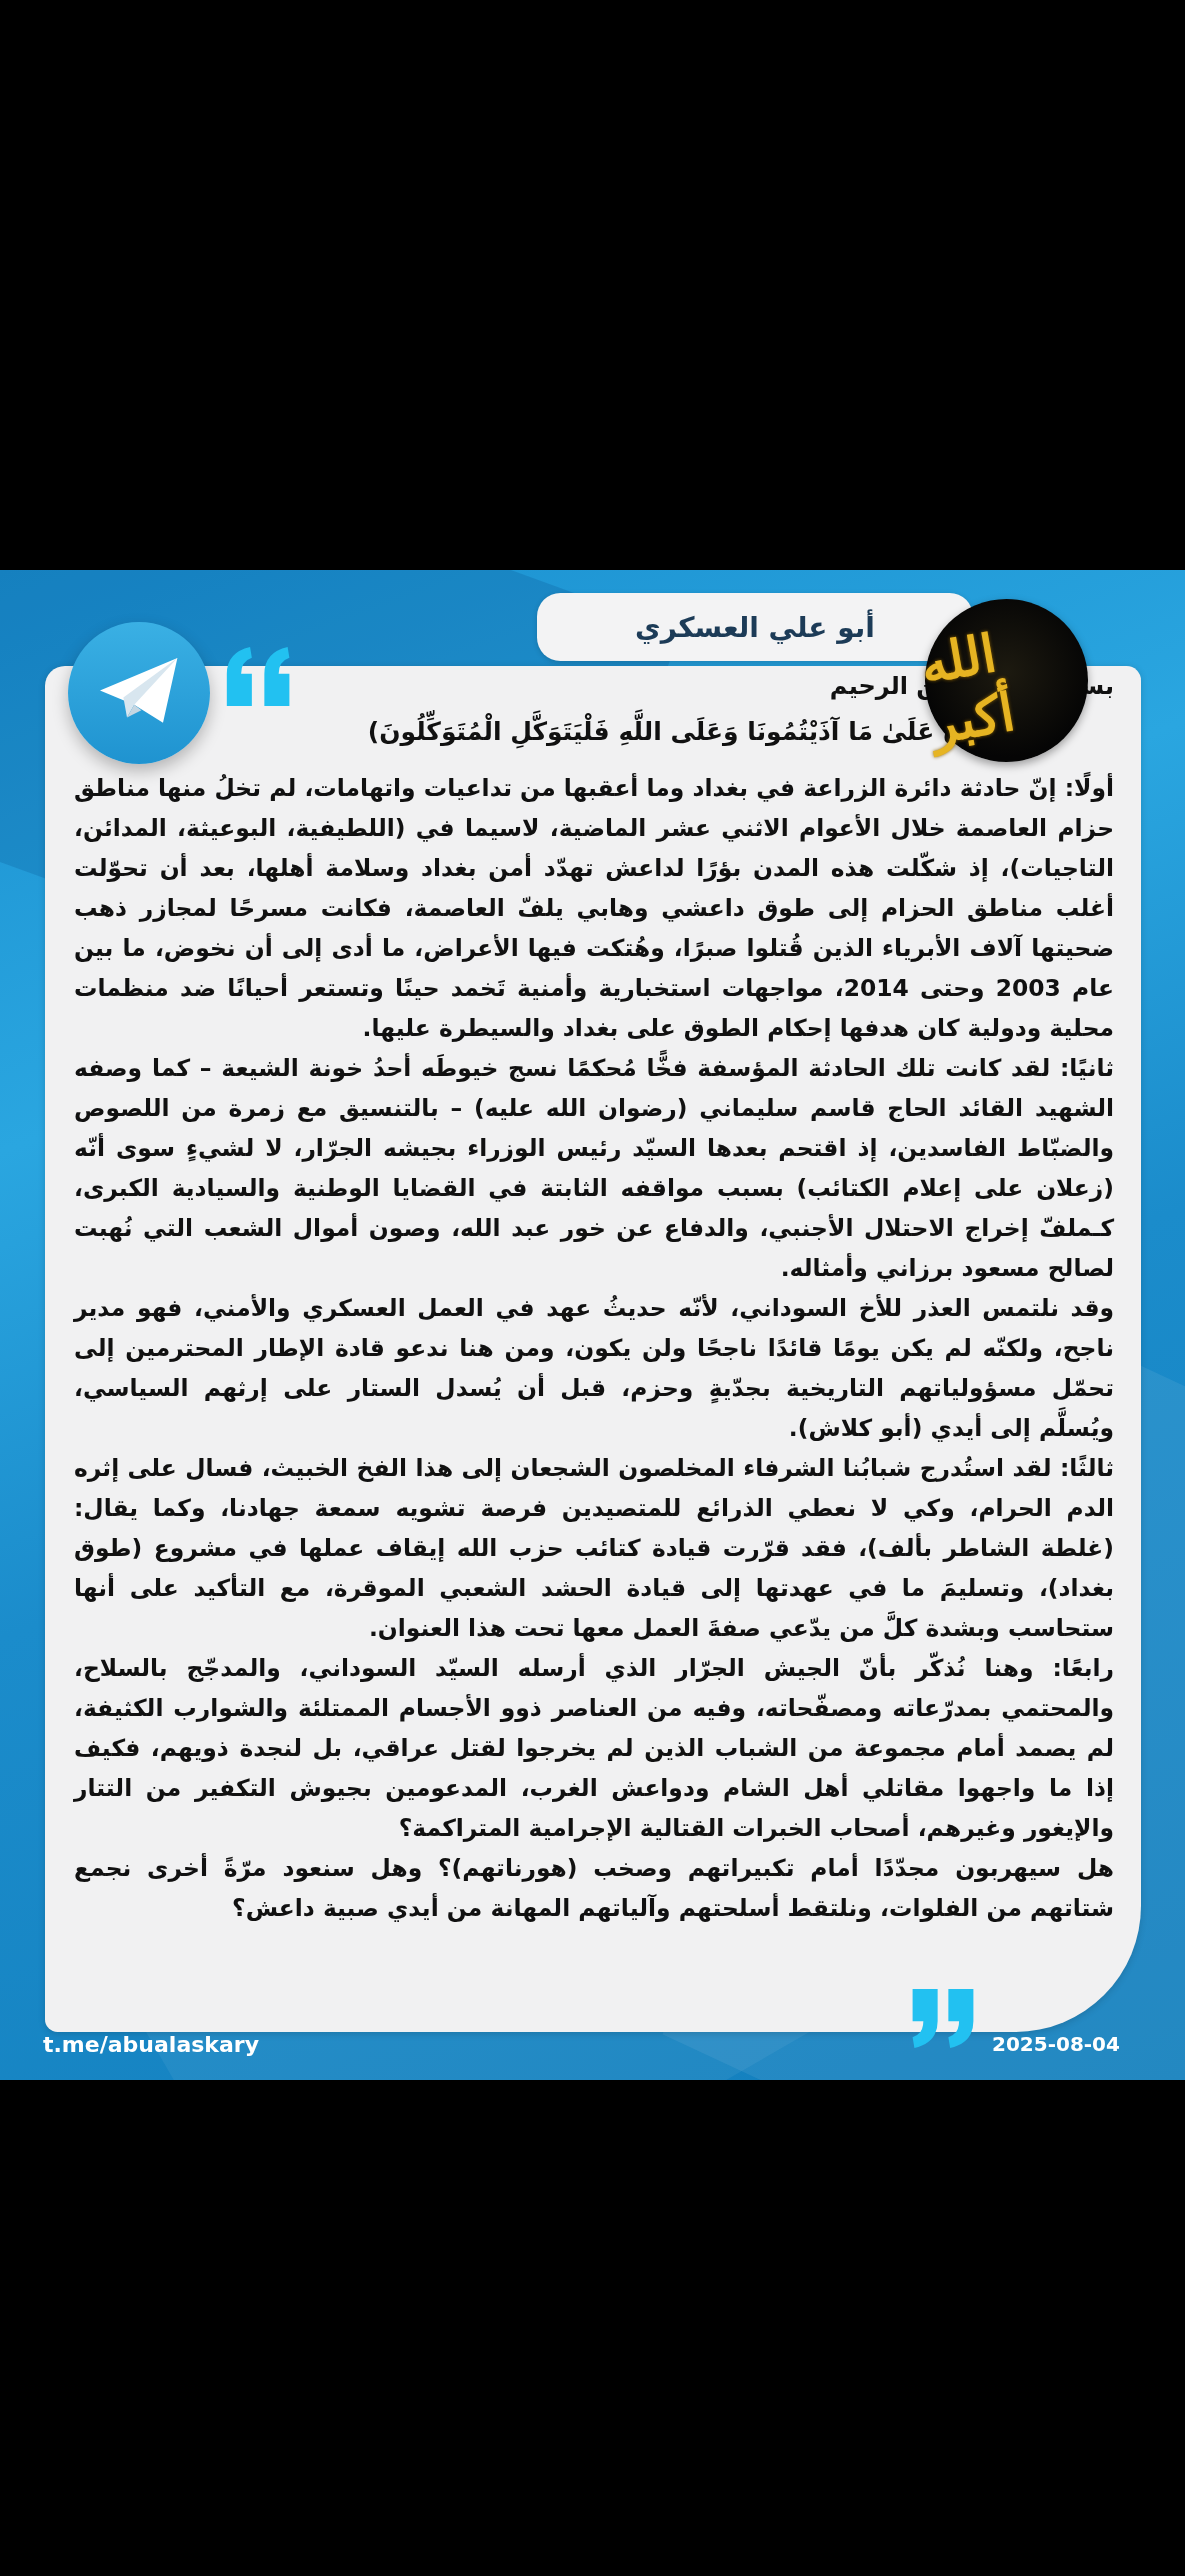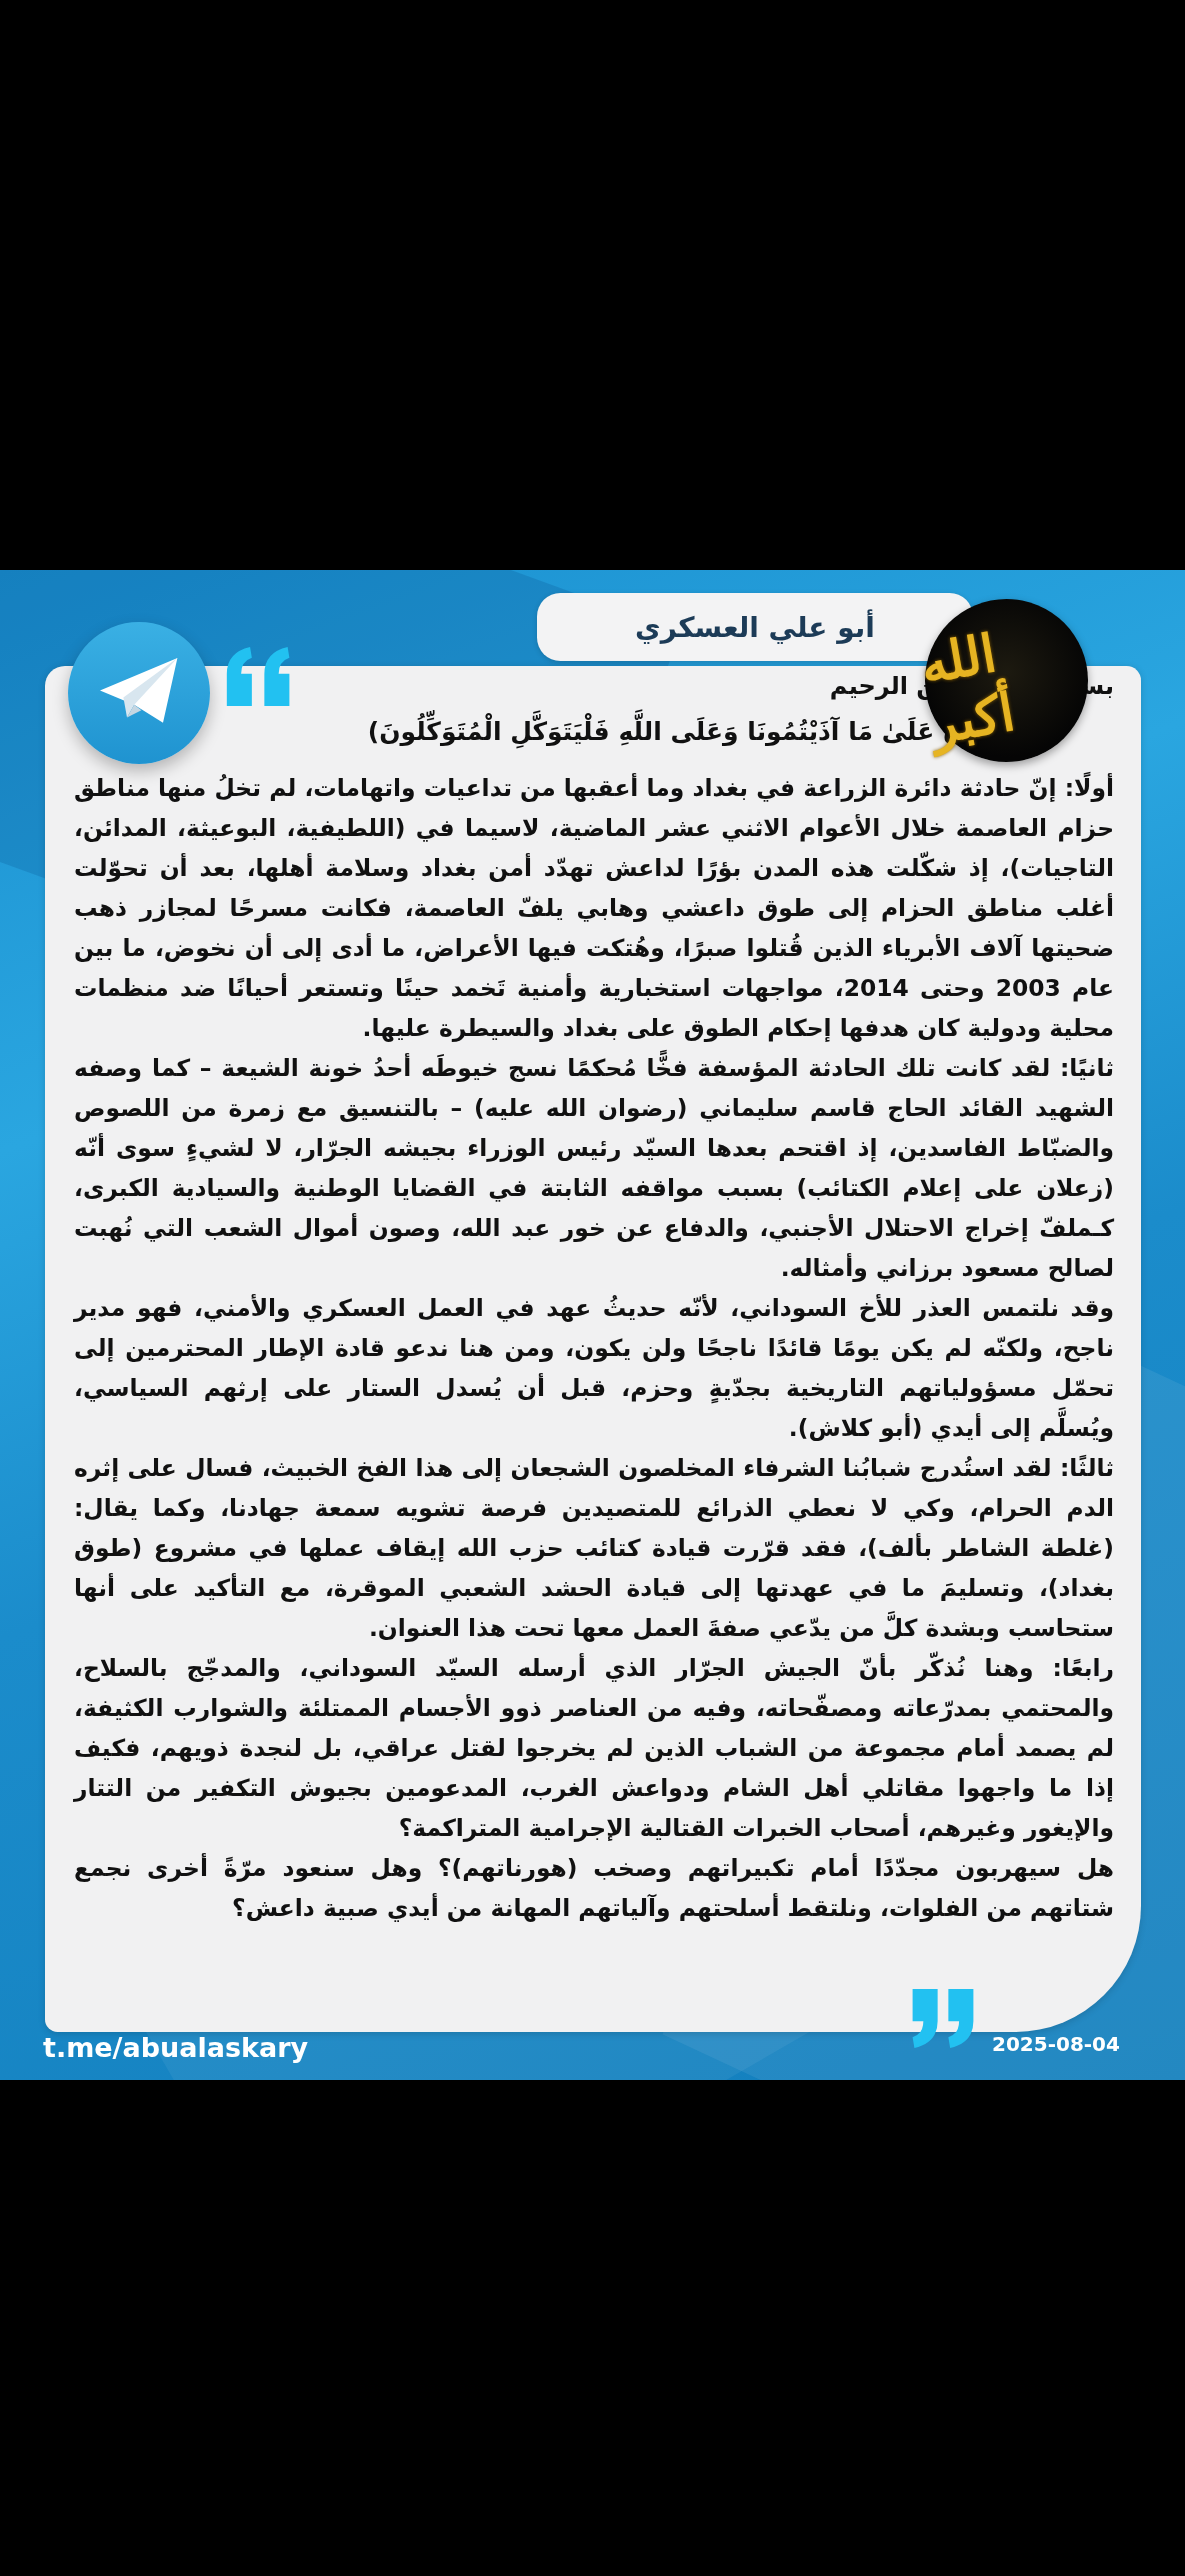--- a/index.html
+++ b/index.html
@@ -25,21 +25,21 @@
   .tg { position:absolute; left:68px; top:52px; width:142px; height:142px; border-radius:50%;
         background:linear-gradient(180deg,#3ab0e4,#1f93d0); box-shadow:0 7.2px 16px rgba(0,0,0,0.25); z-index:3; }
   .tg svg { position:absolute; left:32px; top:36px; }
   .quote-open { position:absolute; left:223px; top:77px; width:72px; height:59px; z-index:3; }
   .quote-close { position:absolute; left:907px; top:1419px; width:72px; height:59px; z-index:3; }
   .content { position:absolute; left:74px; top:99px; width:1040px; direction:rtl; text-align:justify;
              color:#111; font-size:23.4px; font-weight:bold; line-height:40px; z-index:2; }
   .basmala { font-size:24px; line-height:43px; margin-top:-3.6px; }
   .verse { font-size:25px; margin-right:0; text-align:center; width:799px; line-height:47px; margin-bottom:12.6px; }
   .para { margin:0; text-align-last:right; }
-  .footer-link { position:absolute; left:43px; top:1462px; color:#fff; font-size:27px; font-weight:bold; }
+  .footer-link { position:absolute; left:43px; top:1462px; color:#fff; font-size:22px; font-weight:bold; }
   .footer-date { position:absolute; left:992px; top:1462px; color:#fff; font-size:20px; font-weight:bold; }
 </style>
 </head>
 <body>
 
 <div class="poster">
   <div class="shard s1"></div>
   <div class="shard s2"></div>
   <div class="shard s3"></div>
 

